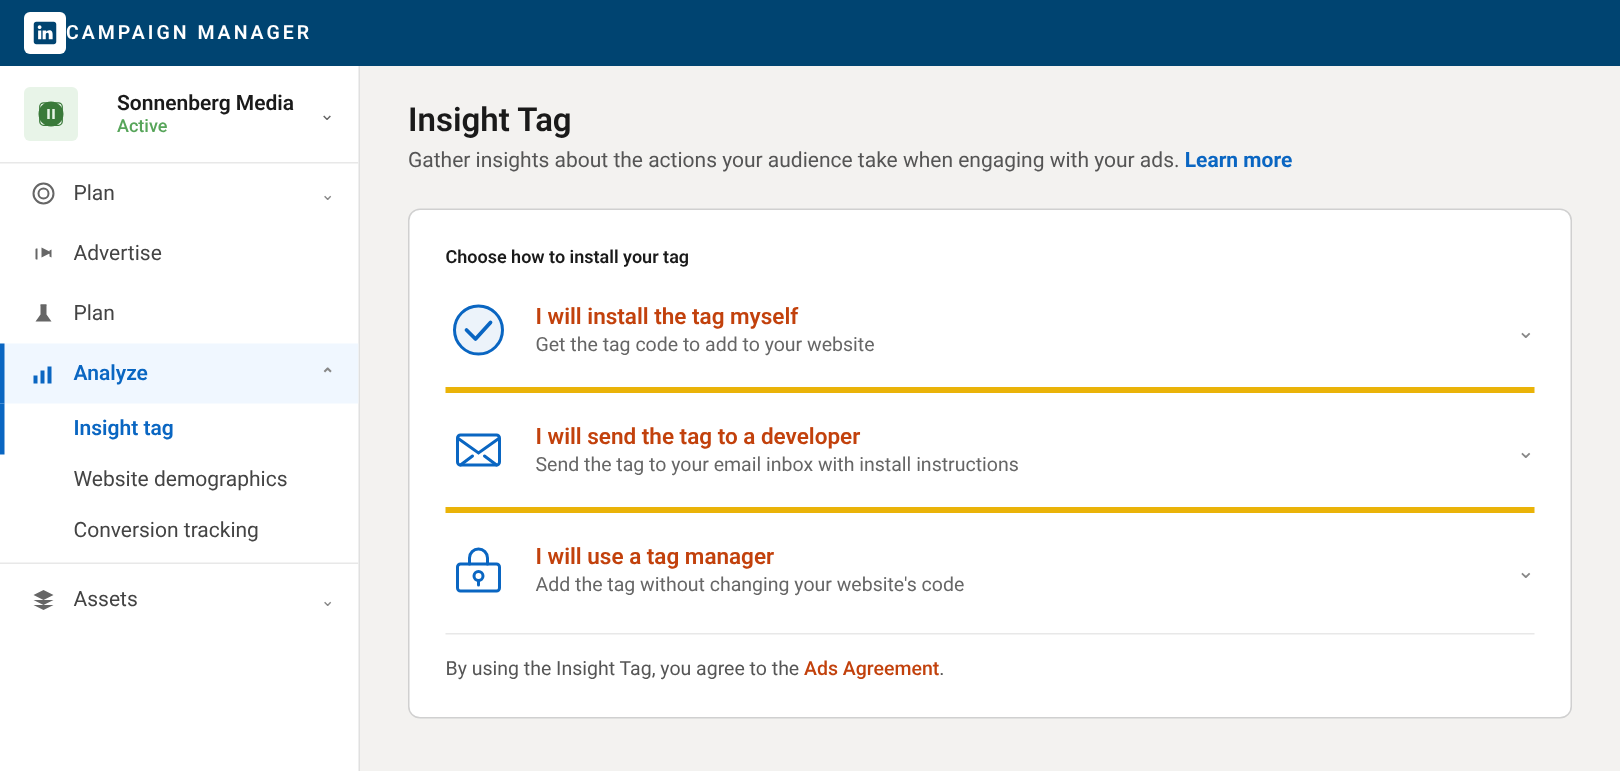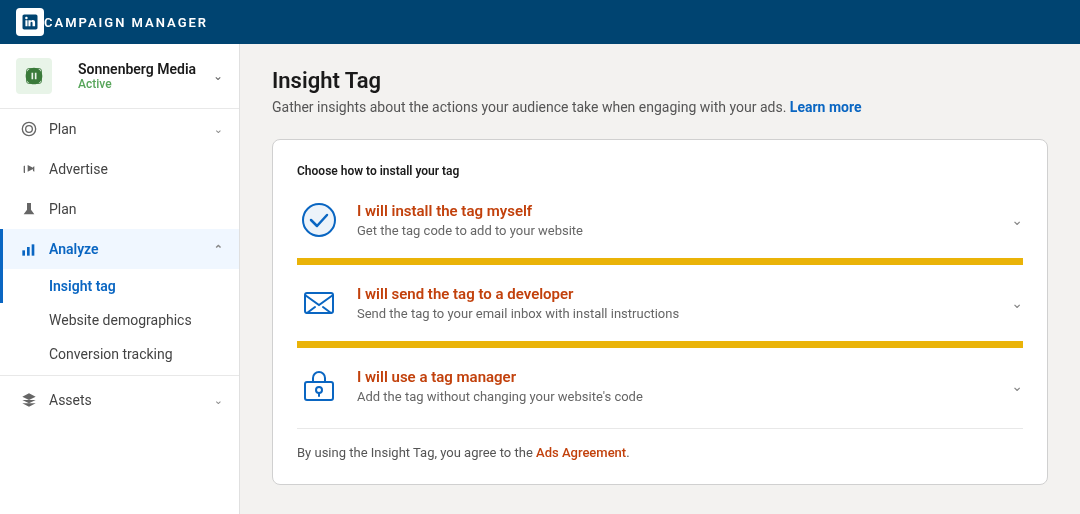--- a/index.html
+++ b/index.html
@@ -143,21 +143,21 @@
       font-size: 12px;
       font-weight: 600;
       color: #1a1a1a;
       margin-bottom: 20px;
     }
 
     .install-option {
       display: flex;
       align-items: center;
       padding: 16px 0;
-      border-top: 7px solid #eab308;
+      border-top: 4px solid #eab308;
       cursor: pointer;
     }
     .install-option:first-of-type { border-top: none; padding-top: 0; }
 
     .option-icon {
       width: 44px;
       height: 44px;
       margin-right: 16px;
       flex-shrink: 0;
       display: flex;

